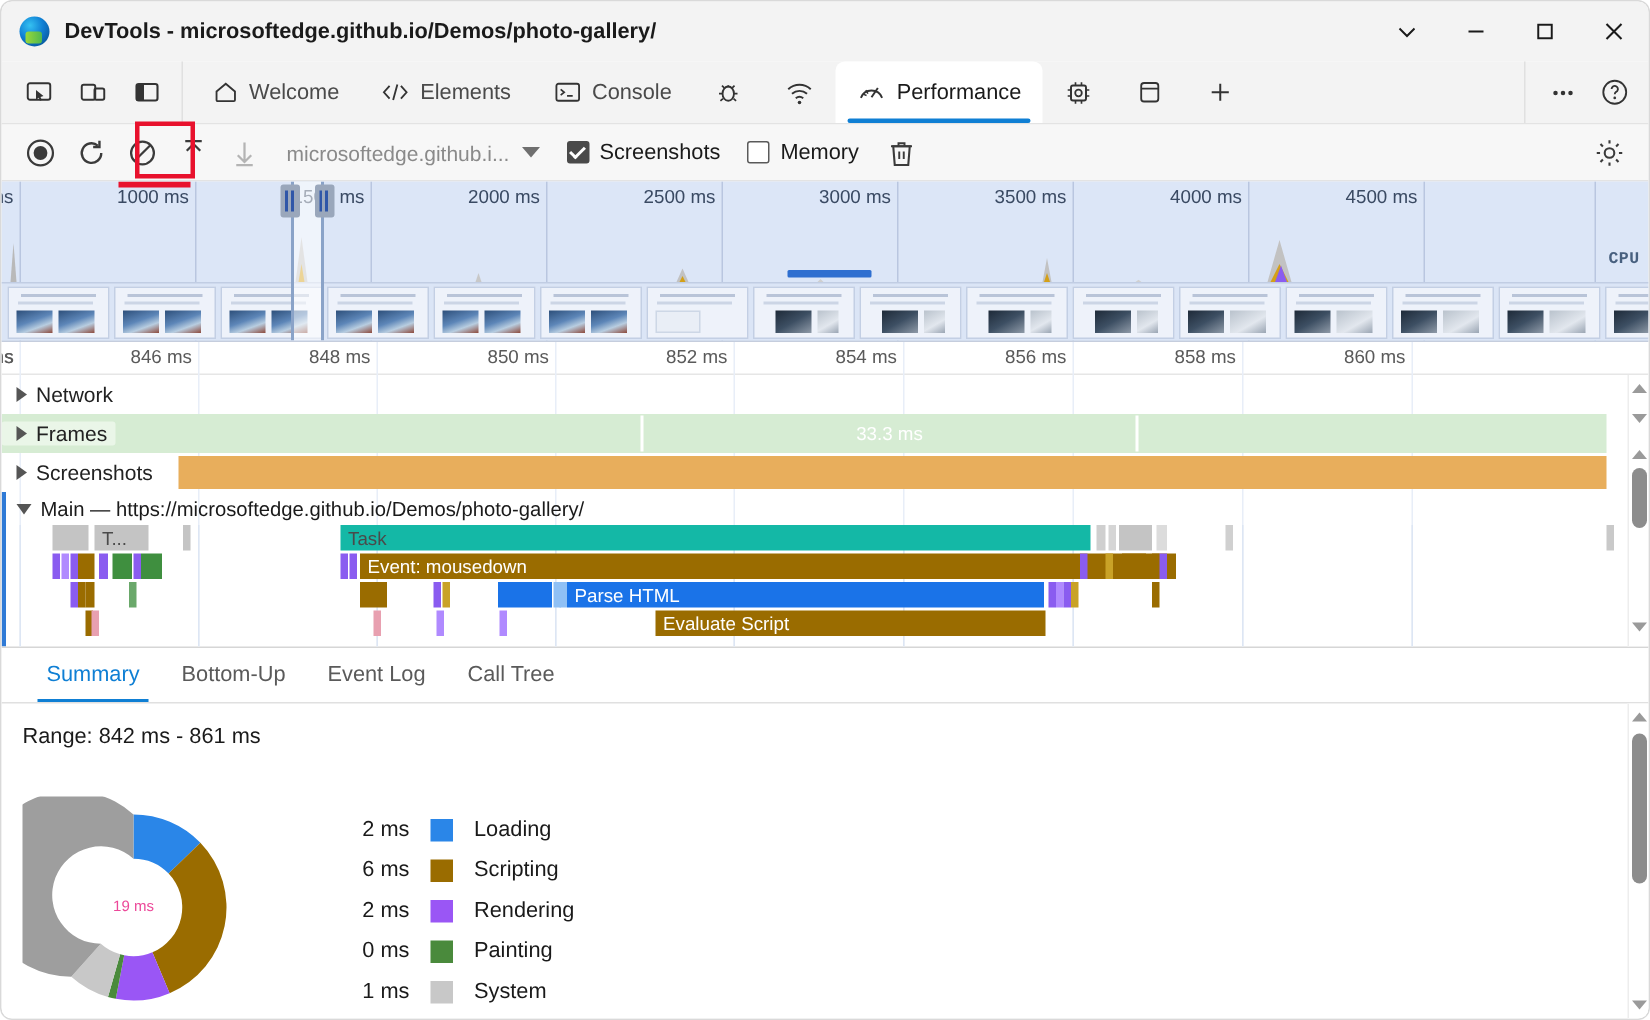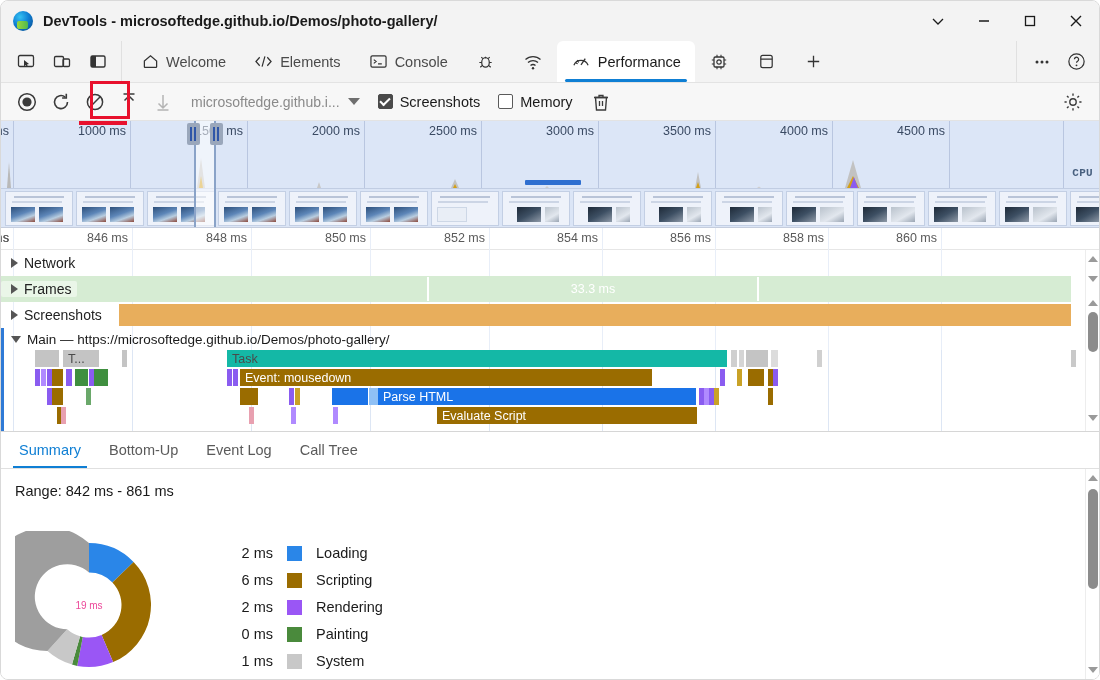--- a/index.html
+++ b/index.html
@@ -295,21 +295,21 @@
   .sb-thumb {
     position: absolute; left: 2px; width: 10px;
     background: #8c8c8c; border-radius: 5px;
   }
 
   
   .bottom { flex: 1 1 auto; display: flex; flex-direction: column; min-height: 0; background: #fff; }
   .subtabs {
     height: 37px; flex: 0 0 37px;
     display: flex; align-items: stretch;
-    border-bottom: 1px solid #e0e0e0; padding-left: 4px;
+    border-bottom: 1px solid #e0e0e0; padding-left: 16px;
   }
   .subtab {
     display: flex; align-items: center; padding: 0 14px;
     font-size: 14.5px; color: #5a5a5a; position: relative;
   }
   .subtab.active { color: #0f7fd4; }
   .subtab.active::after {
     content: ""; position: absolute; left: 8px; right: 8px; bottom: 0;
     height: 2.5px; background: #0f7fd4;
   }
@@ -830,21 +830,21 @@
         <div class="fbar" style="left:34px; top:19px; width:5px; background:#8a5cf0"></div>
         <div class="fbar" style="left:40px; top:19px; width:4px; background:#b08aff"></div>
         <div class="fbar" style="left:46px; top:19px; width:3px; background:#8a5cf0"></div>
         <div class="fbar" style="left:51px; top:19px; width:11px; background:#9a6c00"></div>
         <div class="fbar" style="left:65px; top:19px; width:6px; background:#8a5cf0"></div>
         <div class="fbar" style="left:74px; top:19px; width:13px; background:#3f8f3f"></div>
         <div class="fbar" style="left:88px; top:19px; width:4px; background:#8a5cf0"></div>
         <div class="fbar" style="left:93px; top:19px; width:14px; background:#3f8f3f"></div>
         <div class="fbar" style="left:226px; top:19px; width:5px; background:#8a5cf0"></div>
         <div class="fbar" style="left:232px; top:19px; width:5px; background:#8a5cf0"></div>
-        <div class="fbar" style="left:239px; top:19px; width:412px; background:#9a6c00">
+        <div class="fbar" style="left:239px; top:19px; width:544px; background:#9a6c00">
             <span>Event: mousedown</span>
           </div>
         <div class="fbar" style="left:719px; top:19px; width:5px; background:#8a5cf0"></div>
         <div class="fbar" style="left:736px; top:19px; width:4px; background:#c9a227"></div>
         <div class="fbar" style="left:747px; top:19px; width:16px; background:#9a6c00"></div>
         <div class="fbar" style="left:767px; top:19px; width:4px; background:#9a6c00"></div>
         <div class="fbar" style="left:772px; top:19px; width:4px; background:#8a5cf0"></div>
 
         <div class="fbar" style="left:46px; top:38px; width:4px; background:#8a5cf0"></div>
         <div class="fbar" style="left:51px; top:38px; width:4px; background:#9a6c00"></div>

